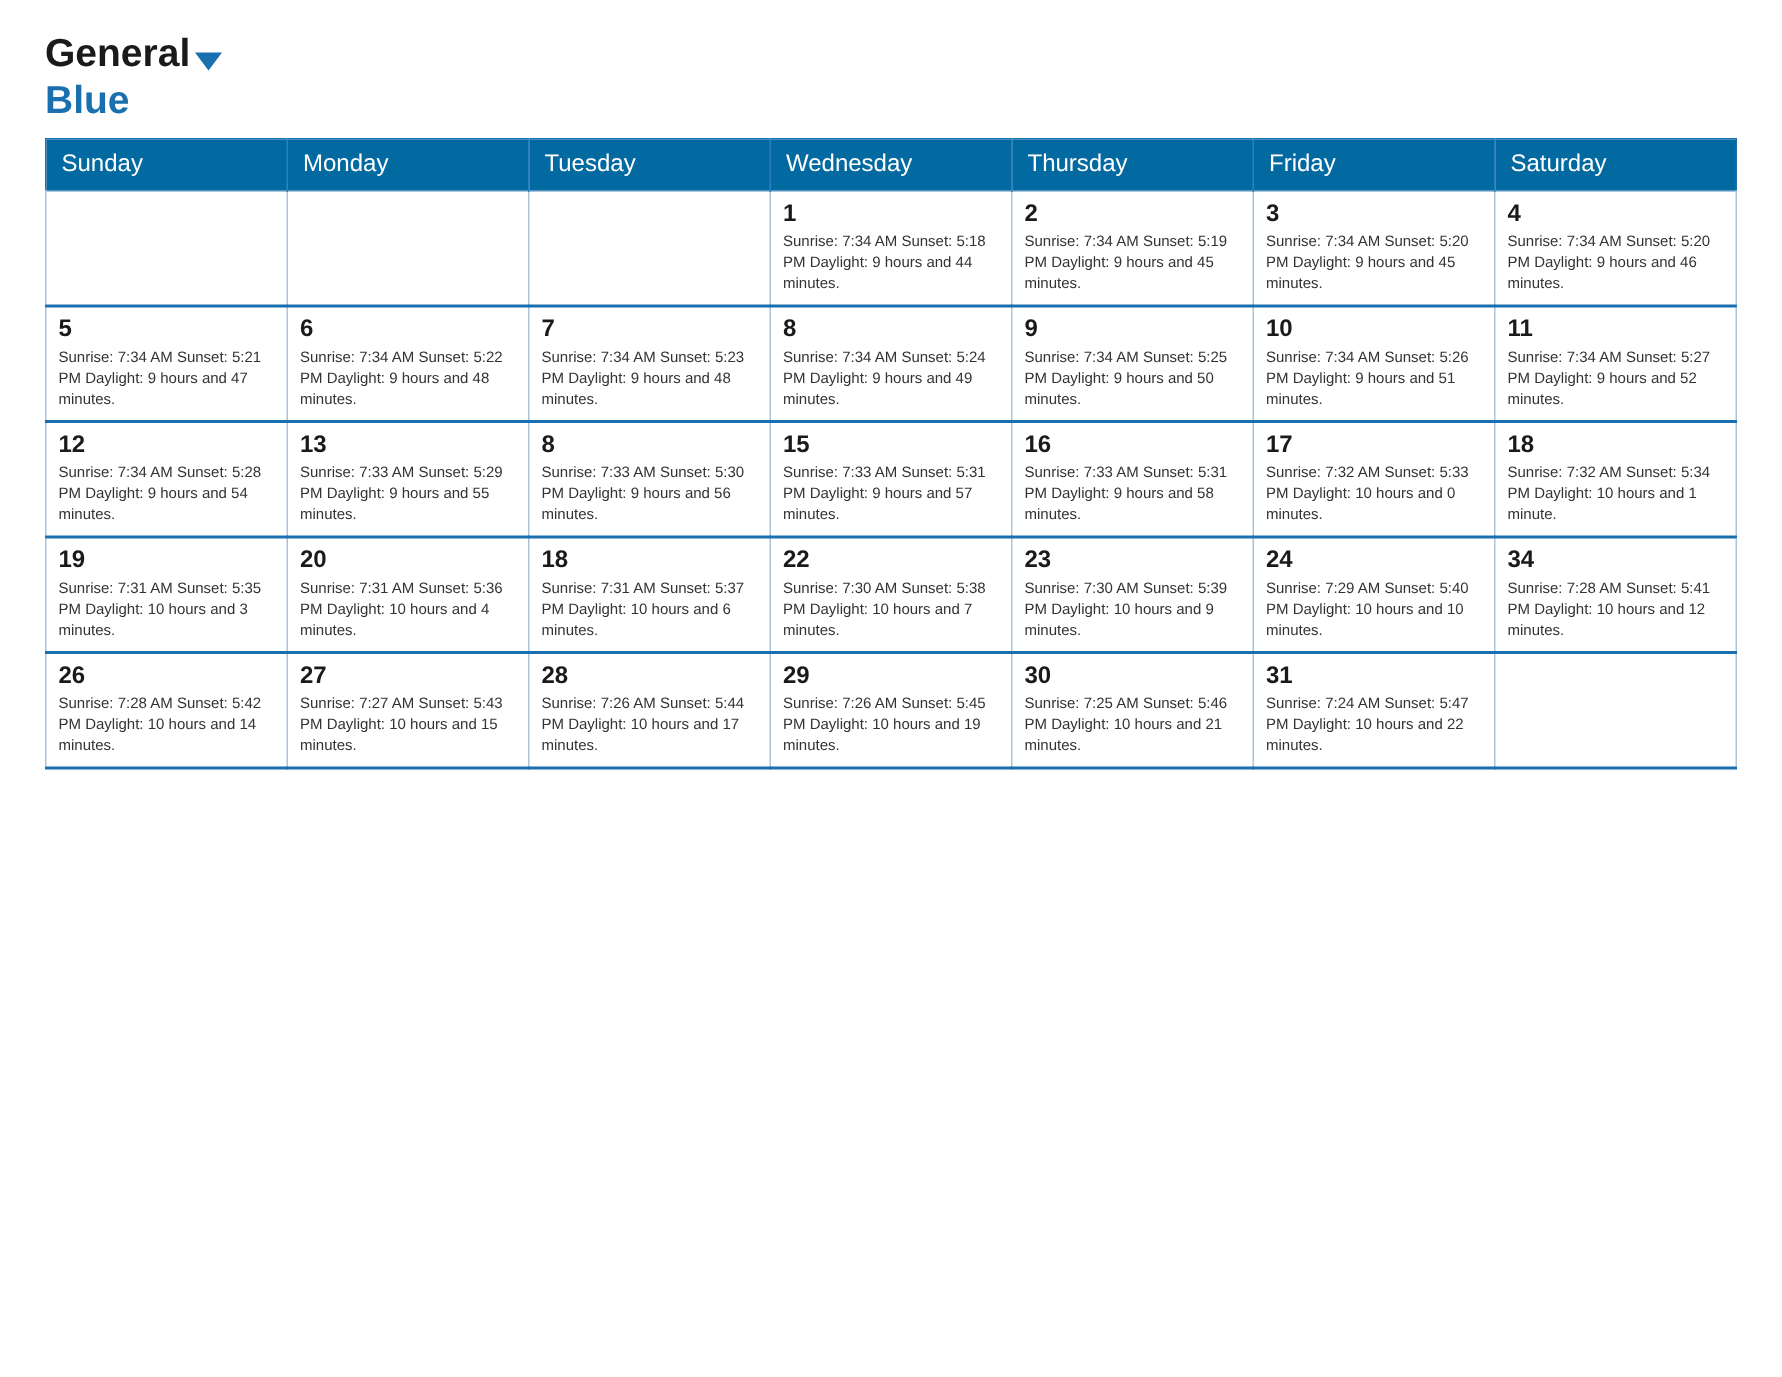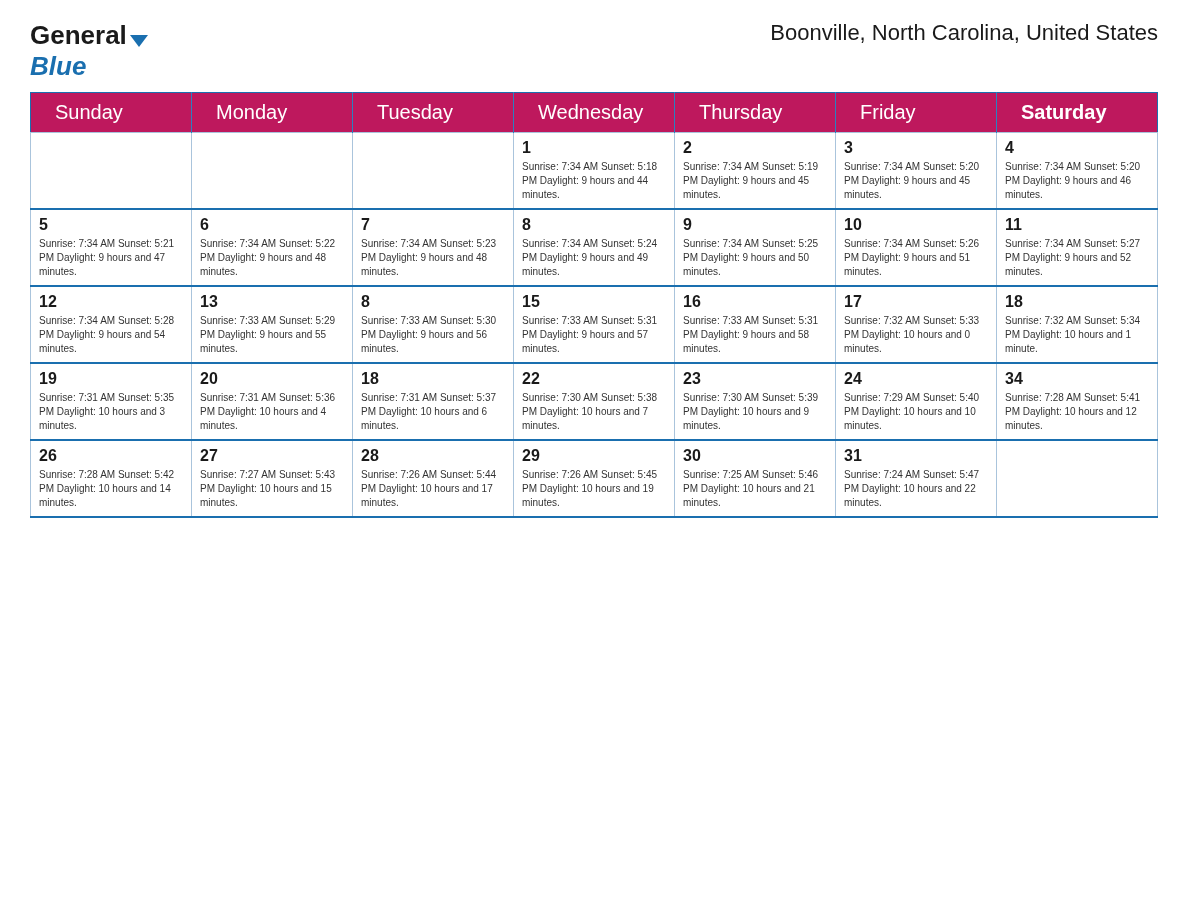--- a/index.html
+++ b/index.html
@@ -33,29 +33,29 @@
       font-size: 22px;
       font-weight: normal;
       color: #1a1a1a;
     }
     .calendar {
       width: 100%;
       border-collapse: collapse;
       border: 1px solid #1a6faf;
     }
     .calendar thead tr th {
-      background-color: #be185d;
+      background-color: #0369a1;
       color: #fff;
-      padding: 8px 24px;
+      padding: 8px 10px;
       text-align: left;
-      font-size: 20px;
+      font-size: 16px;
       font-weight: normal;
       border-right: 1px solid #2a80c0;
     }
-    .calendar thead tr th:last-child { border-right: none; font-weight: bold; }
+    .calendar thead tr th:last-child { border-right: none; }
     .calendar tbody tr td {
       border: 1px solid #aac4dc;
       vertical-align: top;
       padding: 6px 8px;
       width: 14.28%;
       min-height: 90px;
     }
     .cell-day {
       font-size: 16px;
       font-weight: bold;
@@ -93,38 +93,36 @@
       border-left: 9px solid transparent;
       border-right: 9px solid transparent;
       border-top: 12px solid #1a6faf;
       margin-left: 3px;
       margin-bottom: 4px;
     }
     .logo-word-blue {
       font-size: 26px;
       font-weight: bold;
       color: #1a6faf;
-      font-style: italic;
     }
   </style>
 </head>
 <body>
 
 <div class="header">
   <div class="logo">
     <div class="logo-wrapper">
       <div class="logo-top">
         <span class="logo-word-general">General</span>
         <div class="logo-arrow"></div>
       </div>
     </div>
     <span class="logo-word-blue">Blue</span>
   </div>
   <div class="title-section">
-    <h2>Boonville, North Carolina, United States</h2>
   </div>
 </div>
 
 <table class="calendar">
   <thead>
     <tr>
     <th>Sunday</th>
         <th>Monday</th>
         <th>Tuesday</th>
         <th>Wednesday</th>

